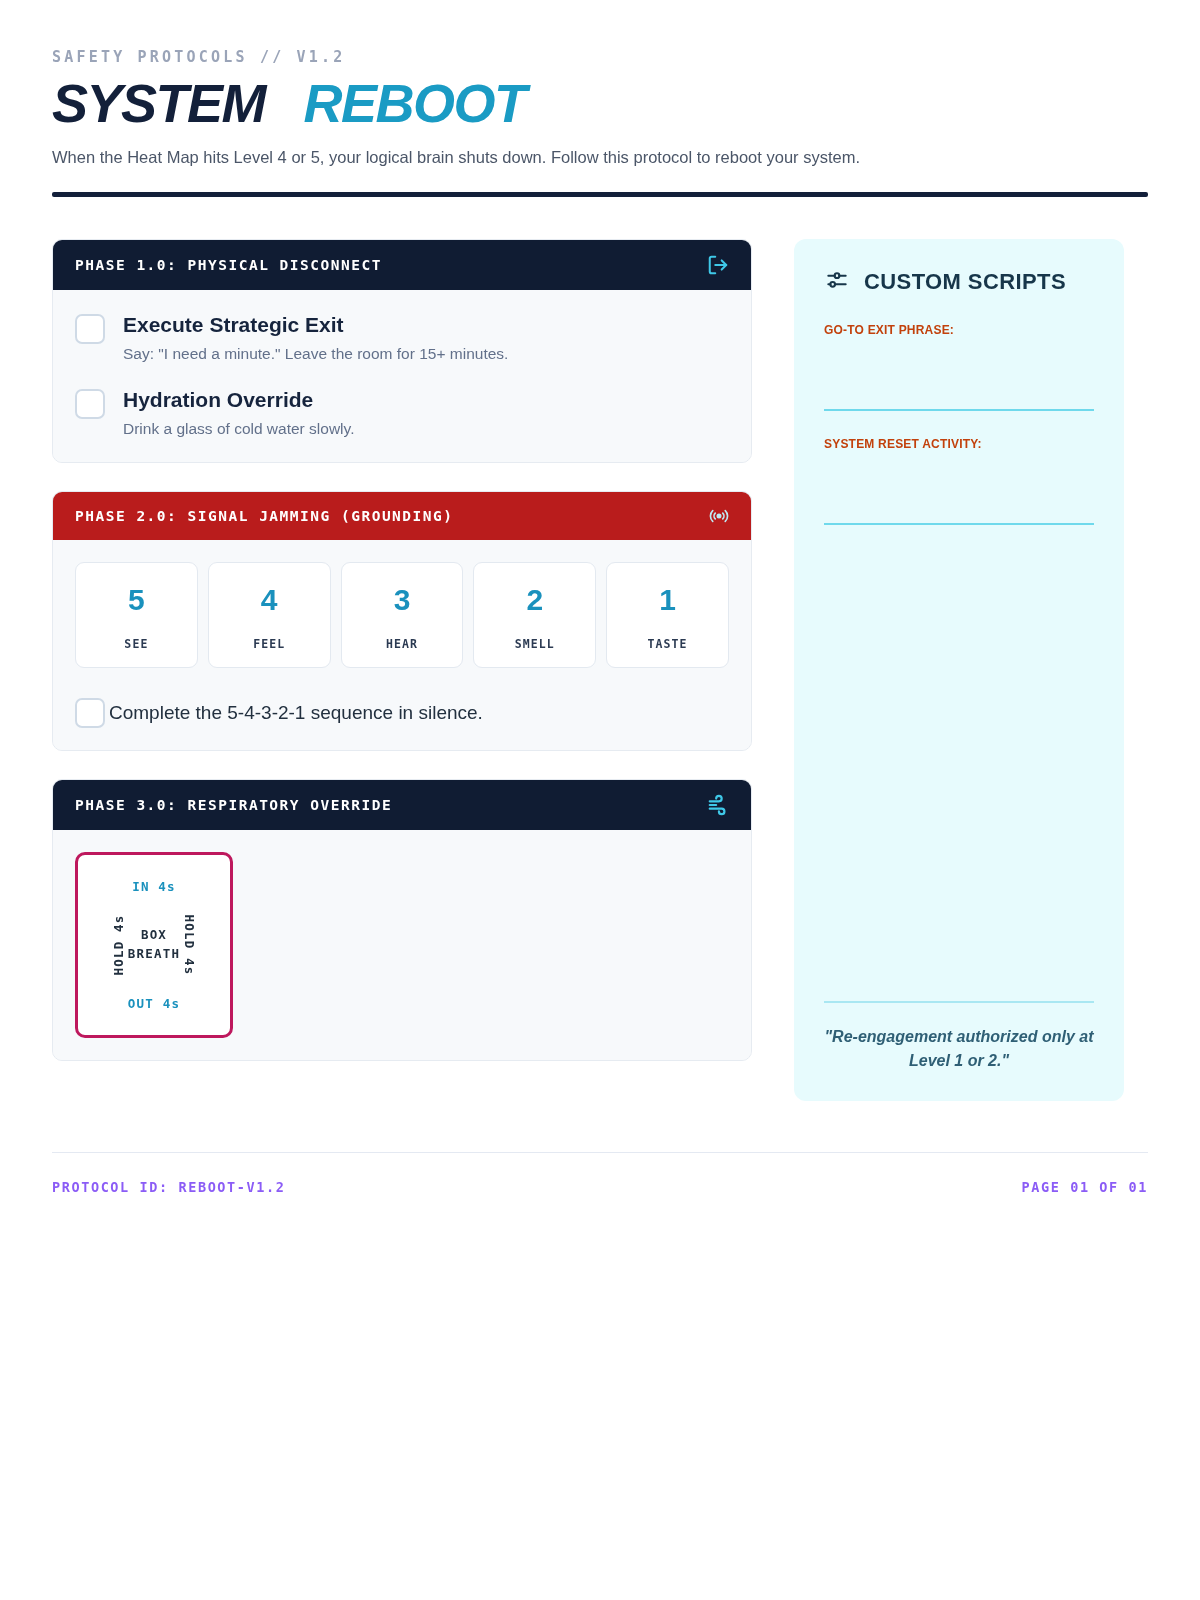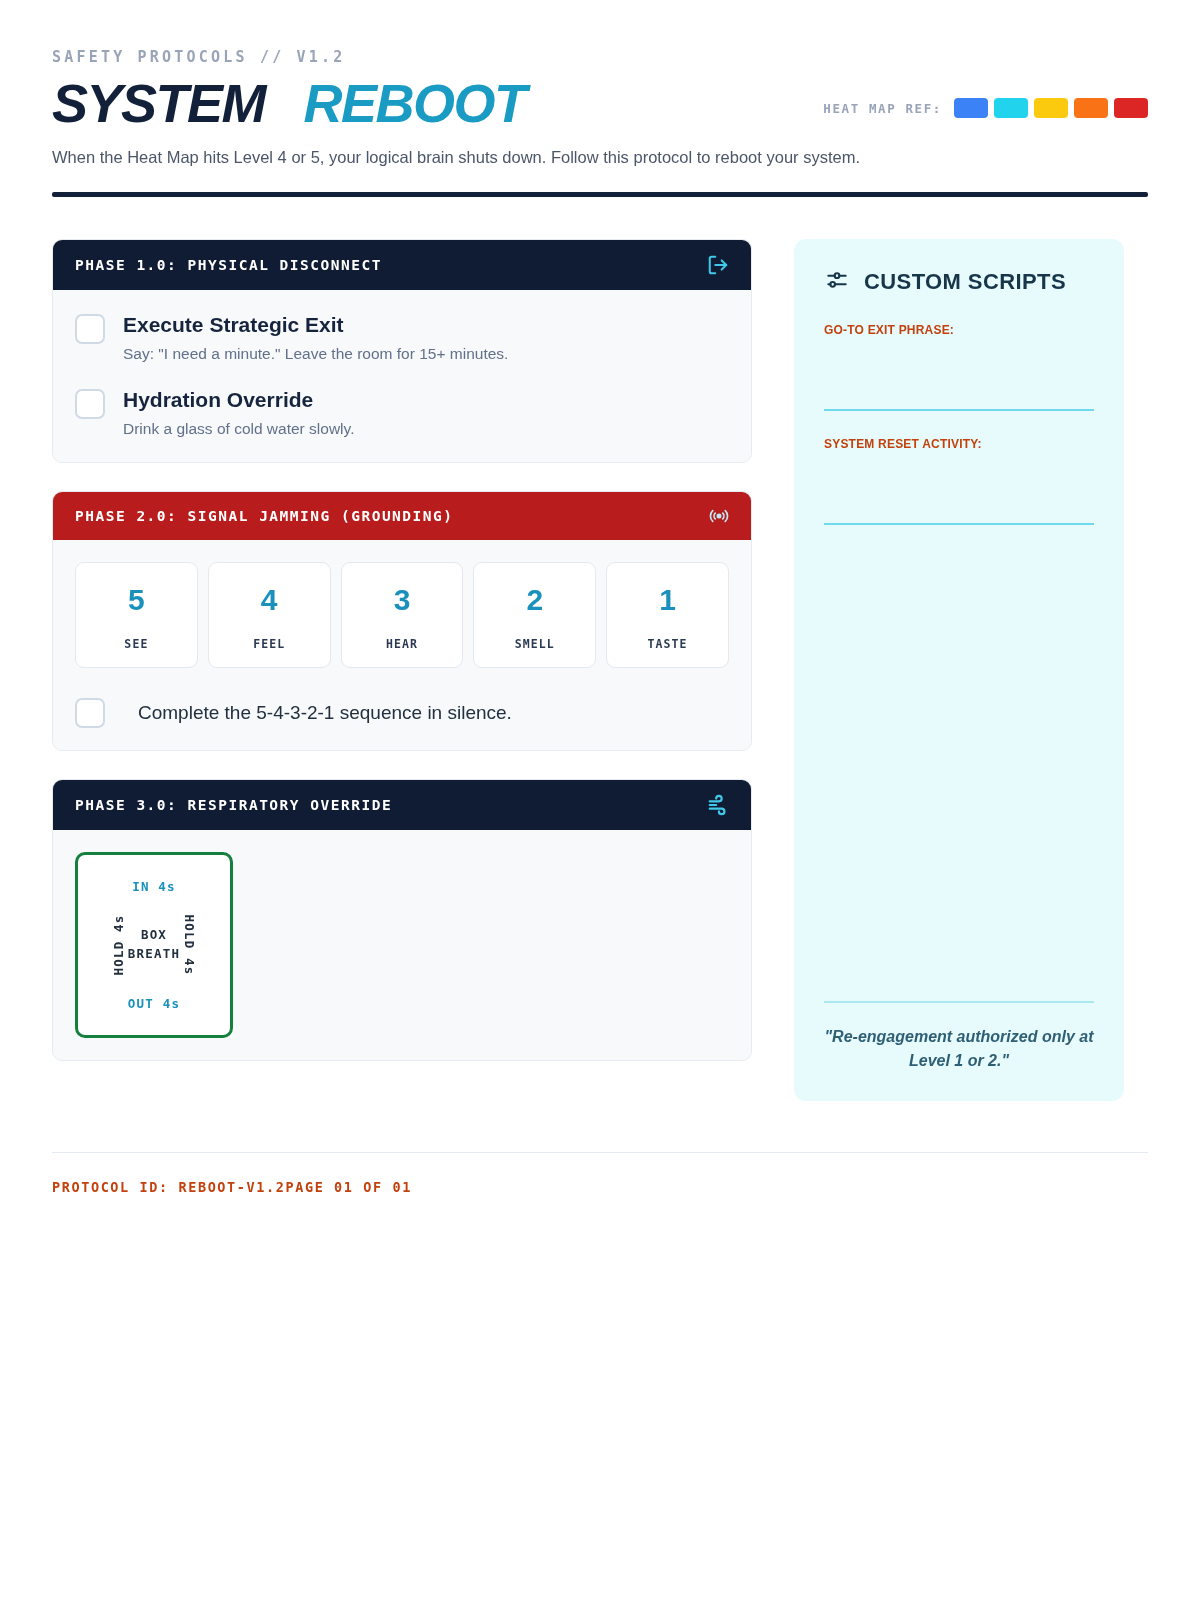--- a/index.html
+++ b/index.html
@@ -78,27 +78,27 @@
   .sense {
     flex: 1; background: #ffffff; border: 1px solid #e3e9f0; border-radius: 9px;
     padding: 22px 6px 16px 6px; text-align: center;
   }
   .sense-num { font-size: 30px; font-weight: 800; color: #1a91bd; line-height: 1; }
   .sense-label {
     margin-top: 22px;
     font-family: "DejaVu Sans Mono", monospace;
     font-size: 11.5px; font-weight: 700; letter-spacing: 1.1px; color: #2b3a52;
   }
-  .sequence-row { margin-top: 28px; display: flex; gap: 33px; align-items: center; }
+  .sequence-row { margin-top: 28px; display: flex; gap: 4px; align-items: center; }
 
   
   .breath-wrap { display: flex; gap: 26px; align-items: flex-start; }
   .breath-box {
     width: 158px; height: 186px; flex: 0 0 158px;
-    border: 3px solid #15803d; border-radius: 10px; background: #ffffff;
+    border: 3px solid #be185d; border-radius: 10px; background: #ffffff;
     position: relative;
   }
   .bb-mono {
     font-family: "DejaVu Sans Mono", monospace;
     font-size: 12.5px; font-weight: 700; letter-spacing: 1.2px;
   }
   .bb-in  { position: absolute; top: 24px; left: 0; right: 0; text-align: center; color: #1a91bd; }
   .bb-out { position: absolute; bottom: 24px; left: 0; right: 0; text-align: center; color: #1a91bd; }
   .bb-center {
     position: absolute; top: 50%; left: 0; right: 0; transform: translateY(-50%);
@@ -130,49 +130,39 @@
     font-size: 16px; font-style: italic; font-weight: 700;
     color: #2f5f75; text-align: center; line-height: 1.5;
   }
 
   
   .footer {
     position: absolute; left: 52px; right: 52px; top: 1152px;
   }
   .rule-thin { height: 1px; background: #e4e9f2; }
   .footer-row {
-    display: flex; padding-top: 26px;
-    font-family: "DejaVu Sans Mono", monospace;
-    font-size: 13.5px; font-weight: 700; letter-spacing: 1.6px; color: #c2410c;
+    display: flex; justify-content: space-between; padding-top: 26px;
+    font-family: "DejaVu Sans Mono", monospace;
+    font-size: 13.5px; font-weight: 700; letter-spacing: 1.6px; color: #8b5cf6;
   }
 </style>
 </head>
 <body>
 
 <div class="page">
 
   <div>
     <div class="kicker">SAFETY PROTOCOLS // V1.2</div>
 
     <div class="title-row">
       <div class="title">
         <span>SYSTEM</span>
         <span class="accent">REBOOT</span>
       </div>
 
-      <div class="heat-ref">
-        <span class="heat-label">HEAT MAP REF:</span>
-        <span class="swatches" id="swatches">
-            <span class="swatch" style="background: rgb(59, 130, 246);"></span>
-            <span class="swatch" style="background: rgb(34, 211, 238);"></span>
-            <span class="swatch" style="background: rgb(251, 201, 13);"></span>
-            <span class="swatch" style="background: rgb(249, 115, 22);"></span>
-            <span class="swatch" style="background: rgb(220, 38, 38);"></span>
-          </span>
-      </div>
     </div>
 
     <div class="subtitle">When the Heat Map hits Level 4 or 5, your logical brain shuts down. Follow this protocol to reboot your system.</div>
     <div class="rule-thick"></div>
   </div>
 
   <div class="body-grid">
 
     <div class="col-left">
 

